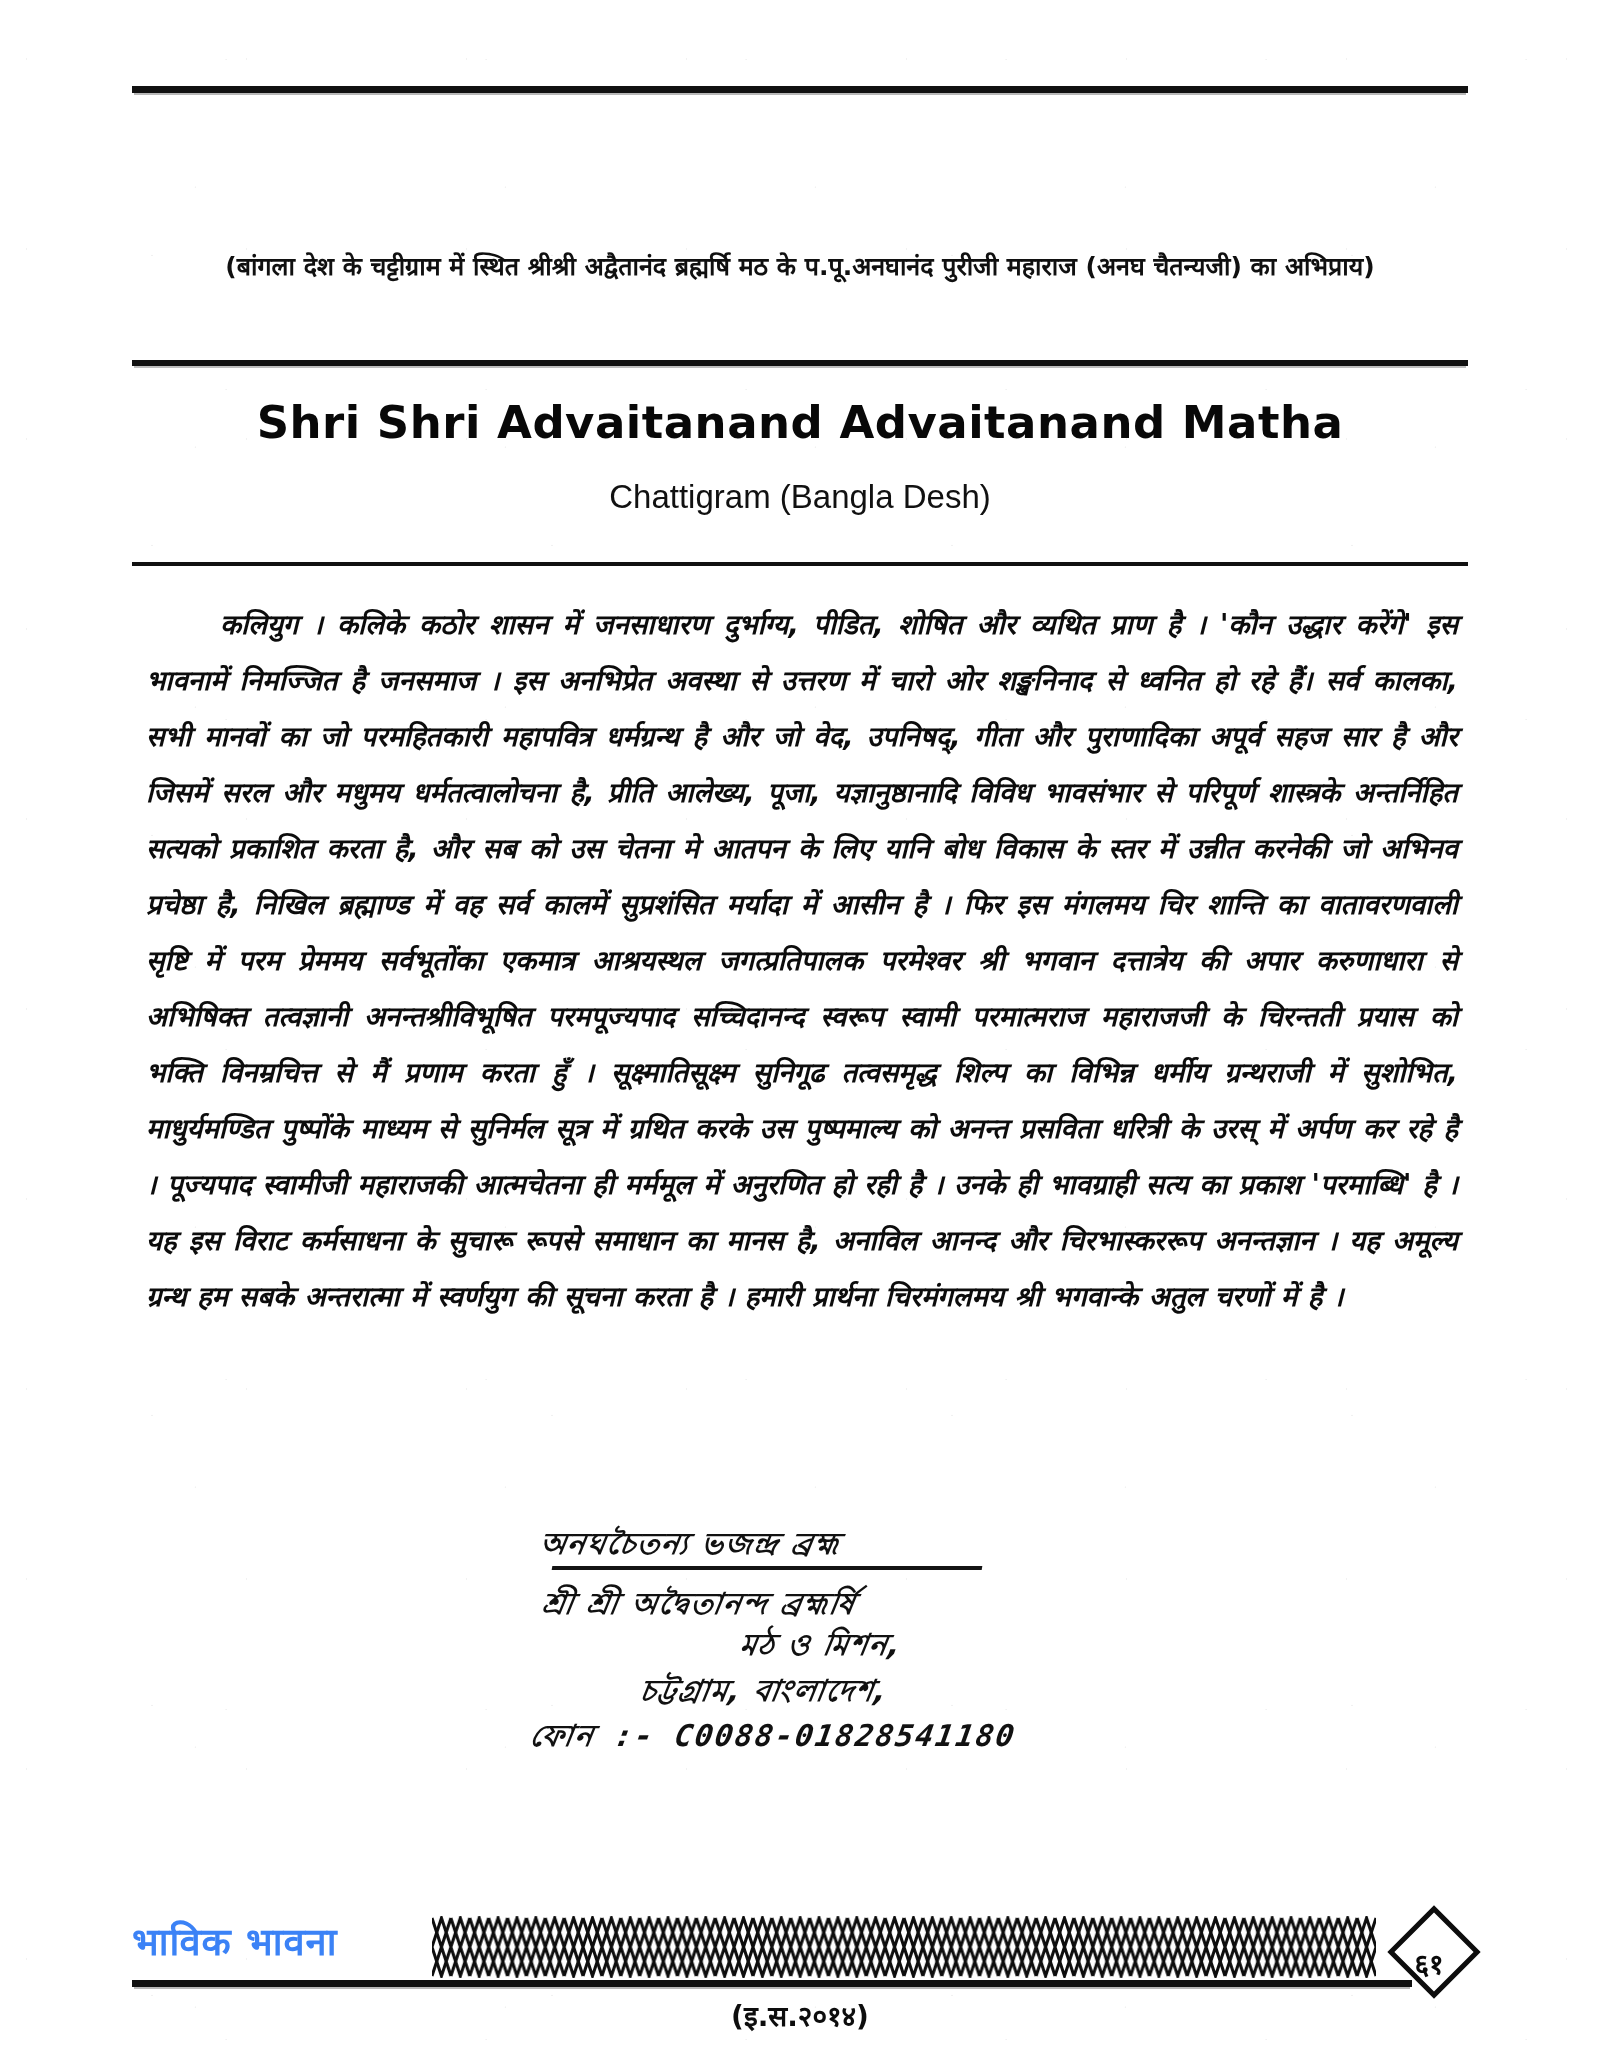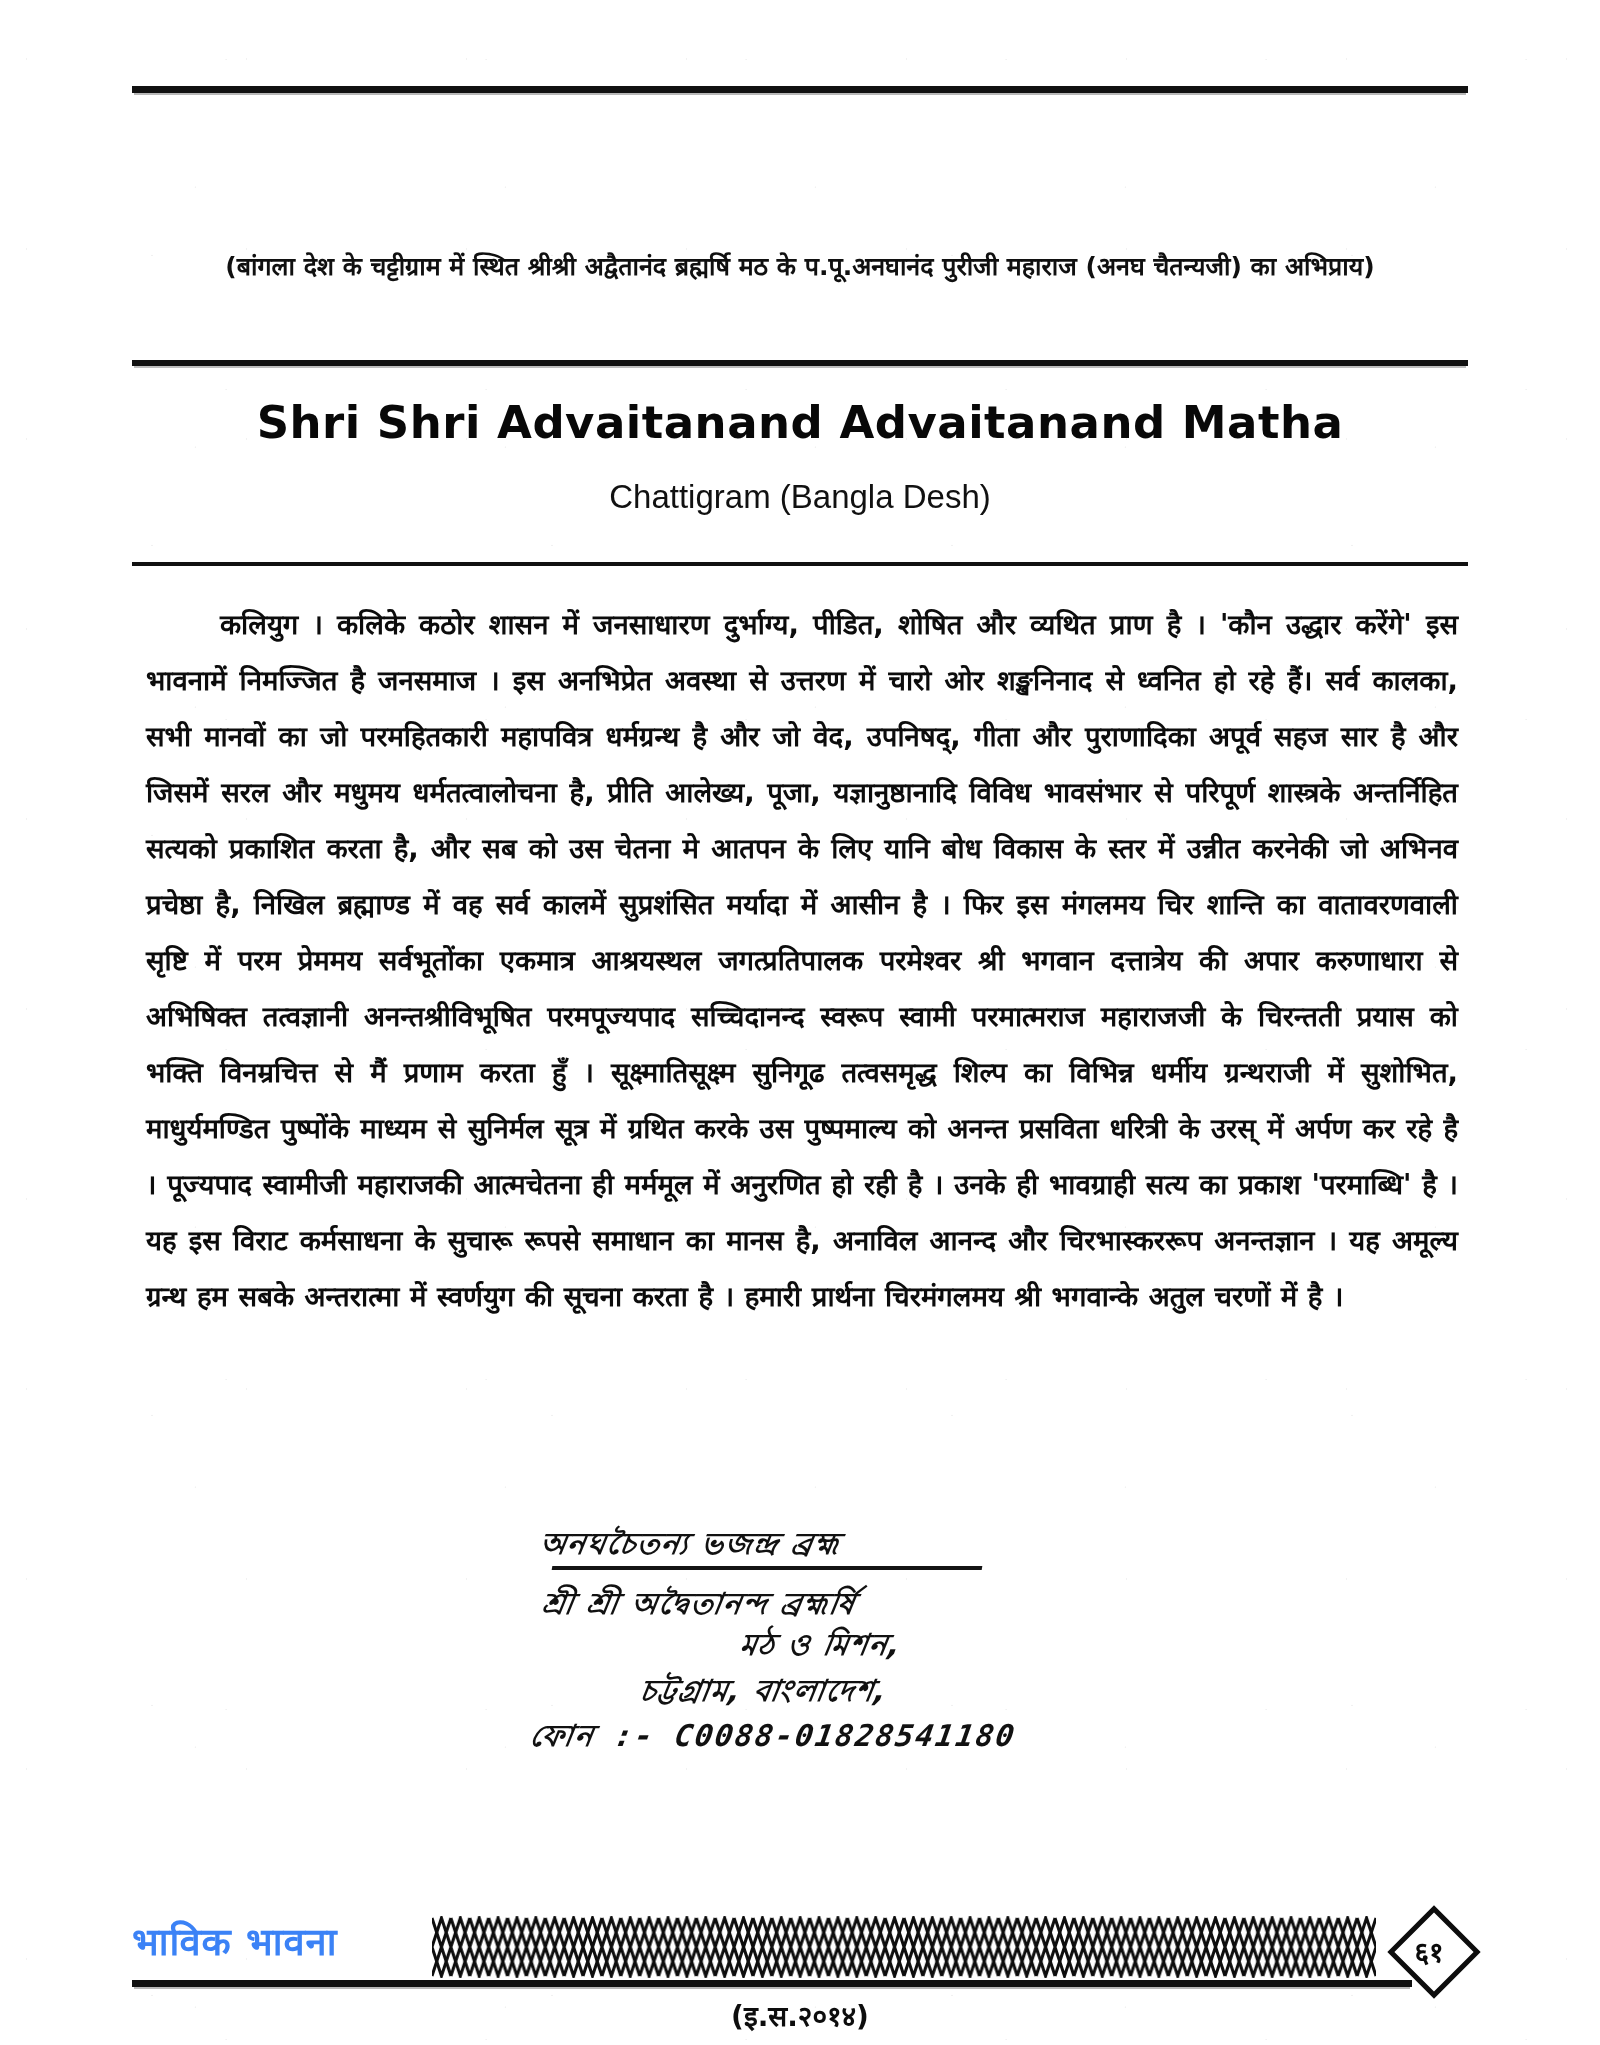--- a/index.html
+++ b/index.html
@@ -108,20 +108,21 @@
   .body-text {
     font-family: "DejaVu Sans", sans-serif;
     font-size: 27.5px;
     font-weight: 600;
     line-height: 56px;
     text-align: justify;
     text-align-last: left;
     text-indent: 74px;
     color: #0c0c0c;
     word-spacing: 1px;
+    font-style: italic;
   }
 
   
   .sign-block {
     position: absolute;
     left: 530px;
     top: 1528px;
     width: 900px;
     font-family: "DejaVu Sans", sans-serif;
     color: #111111;
@@ -188,21 +189,21 @@
     left: 11px;
     top: 11px;
     width: 56px;
     height: 56px;
     border: 5px solid #0d0d0d;
     transform: rotate(45deg);
   }
   .footer-pageno {
     position: absolute;
     left: 0;
-    top: 4px;
+    top: 16px;
     width: 78px;
     height: 78px;
     display: flex;
     align-items: center;
     justify-content: center;
     font-family: "DejaVu Sans", sans-serif;
     font-size: 28px;
     font-weight: 700;
     color: #0a0a0a;
   }

